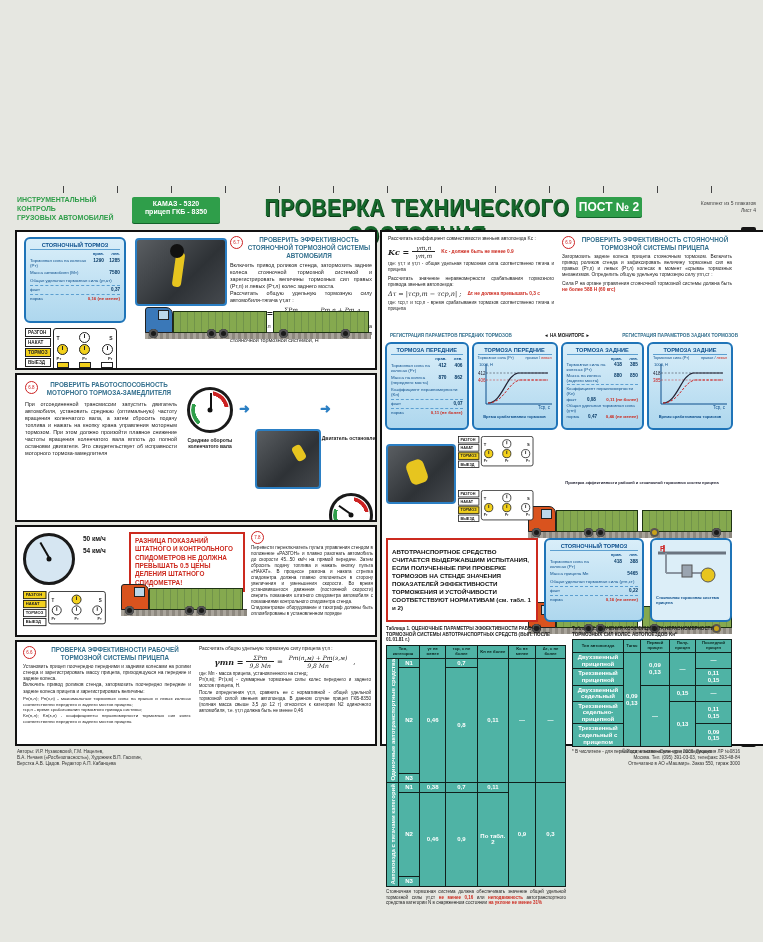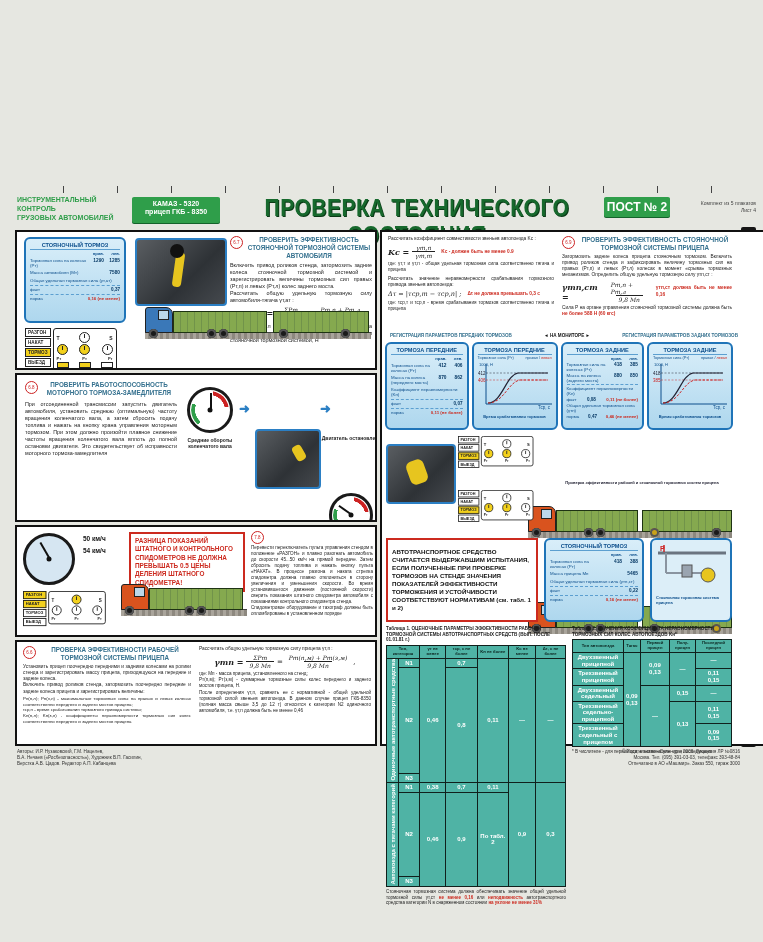--- a/index.html
+++ b/index.html
@@ -4,21 +4,21 @@
 <style>
   html,body{margin:0;padding:0;}
   body{width:763px;height:942px;background:#e6e7e1;font-family:"Liberation Sans",sans-serif;position:relative;overflow:hidden;}
   .abs{position:absolute;}
   
   .ruler{left:10px;top:186px;width:745px;height:7px;background:repeating-linear-gradient(90deg,transparent 0 53px,#444 53px 54px);}
   .kicker{left:17px;top:196px;width:112px;color:#2f9e4a;font-size:7px;font-weight:bold;line-height:1.25;}
   .badge{background:#2f9e4a;color:#fff;font-weight:bold;text-align:center;border-radius:2px;box-shadow:0 1px 0 #14632b;}
   .veh{left:132px;top:197px;width:88px;height:24px;font-size:7px;line-height:1.5;padding-top:2px;}
   .title{left:226px;top:194px;width:382px;text-align:center;font-size:21px;font-weight:900;color:#17692d;letter-spacing:.5px;text-shadow:1px 1px 0 #0a3a16;transform:scaleY(1.15);transform-origin:top;}
-  .post{left:604px;top:197px;width:66px;height:20px;font-size:12px;line-height:20px;}
+  .post{left:576px;top:197px;width:66px;height:20px;font-size:12px;line-height:20px;}
   .setnote{left:670px;top:200px;width:86px;font-size:5px;color:#444;text-align:right;line-height:1.4;}
   
   .col{left:15px;top:230px;width:362px;}
   .colR{left:380px;top:230px;width:416px;height:516px;border:2px solid #111;background:#fff;box-sizing:border-box;}
   .blackbar{left:741px;top:227px;width:15px;height:520px;background:#151515;border-radius:2px;}
   .sec{border:2px solid #111;background:#fff;box-sizing:border-box;position:relative;margin-bottom:3px;overflow:hidden;}
   
   .snum{display:inline-flex;width:11px;height:11px;border:1px solid #c22;color:#c22;border-radius:50%;font-size:4.5px;align-items:center;justify-content:center;vertical-align:middle;flex:0 0 auto;}
   .stitle{color:#34708e;font-size:6.3px;font-weight:bold;text-align:center;line-height:1.25;}
   .body-t{font-size:5.4px;color:#222;line-height:1.3;text-align:justify;}
@@ -352,30 +352,20 @@
       <span class="body-t red" style="font-size:4.8px;font-weight:bold;">Δτ не должна превышать 0,3 с</span>
     </div>
     <div class="body-t" style="font-size:4.6px;margin-top:2px;">где: τср,т и τср,п - время срабатывания тормозов соответственно тягача и прицепа</div>
   </div>
   <div class="abs" style="left:180px;top:4px;width:170px;">
     <div style="display:flex;gap:3px;align-items:flex-start;">
       <span class="snum">6.9</span>
       <div class="stitle">ПРОВЕРИТЬ ЭФФЕКТИВНОСТЬ СТОЯНОЧНОЙ ТОРМОЗНОЙ СИСТЕМЫ ПРИЦЕПА</div>
     </div>
     <div class="body-t" style="font-size:4.8px;margin-top:2px;">Затормозить задние колеса прицепа стояночным тормозом. Включить привод роликов стенда и зафиксировать величину тормозных сил на правых (Pт,п) и левых (Pт,л) колесах в момент «срыва» тормозных механизмов. Определить общую удельную тормозную силу γтп,ст :</div>
-    <div style="display:flex;align-items:center;gap:5px;margin-top:2px;">
-      <span class="formula">
-        <span class="fsym">γтп,ст =</span>
-        <span class="frac">
-            <span class="nu">Pт,п + Pт,л</span>
-            <span class="de">9,8 Мп</span>
-          </span>
-      </span>
-      <span class="body-t red" style="font-size:4.8px;font-weight:bold;">γтп,ст должна быть не менее 0,16</span>
-    </div>
     <div class="body-t" style="font-size:4.8px;margin-top:2px;"><span>Сила P на органе управления стояночной тормозной системы должна быть </span><span class="red" style="font-weight:bold;">не более 588 Н (60 кгс)</span></div>
   </div>
 
   <div class="abs monitor" style="left:2px;top:100px;width:348px;">
     <span>РЕГИСТРАЦИЯ ПАРАМЕТРОВ ПЕРЕДНИХ ТОРМОЗОВ</span>
     <span class="mid">◄ НА МОНИТОРЕ ►</span>
     <span>РЕГИСТРАЦИЯ ПАРАМЕТРОВ ЗАДНИХ ТОРМОЗОВ</span>
   </div>
 
   <div class="abs" style="left:3px;top:110px;width:348px;display:flex;gap:3px;">

